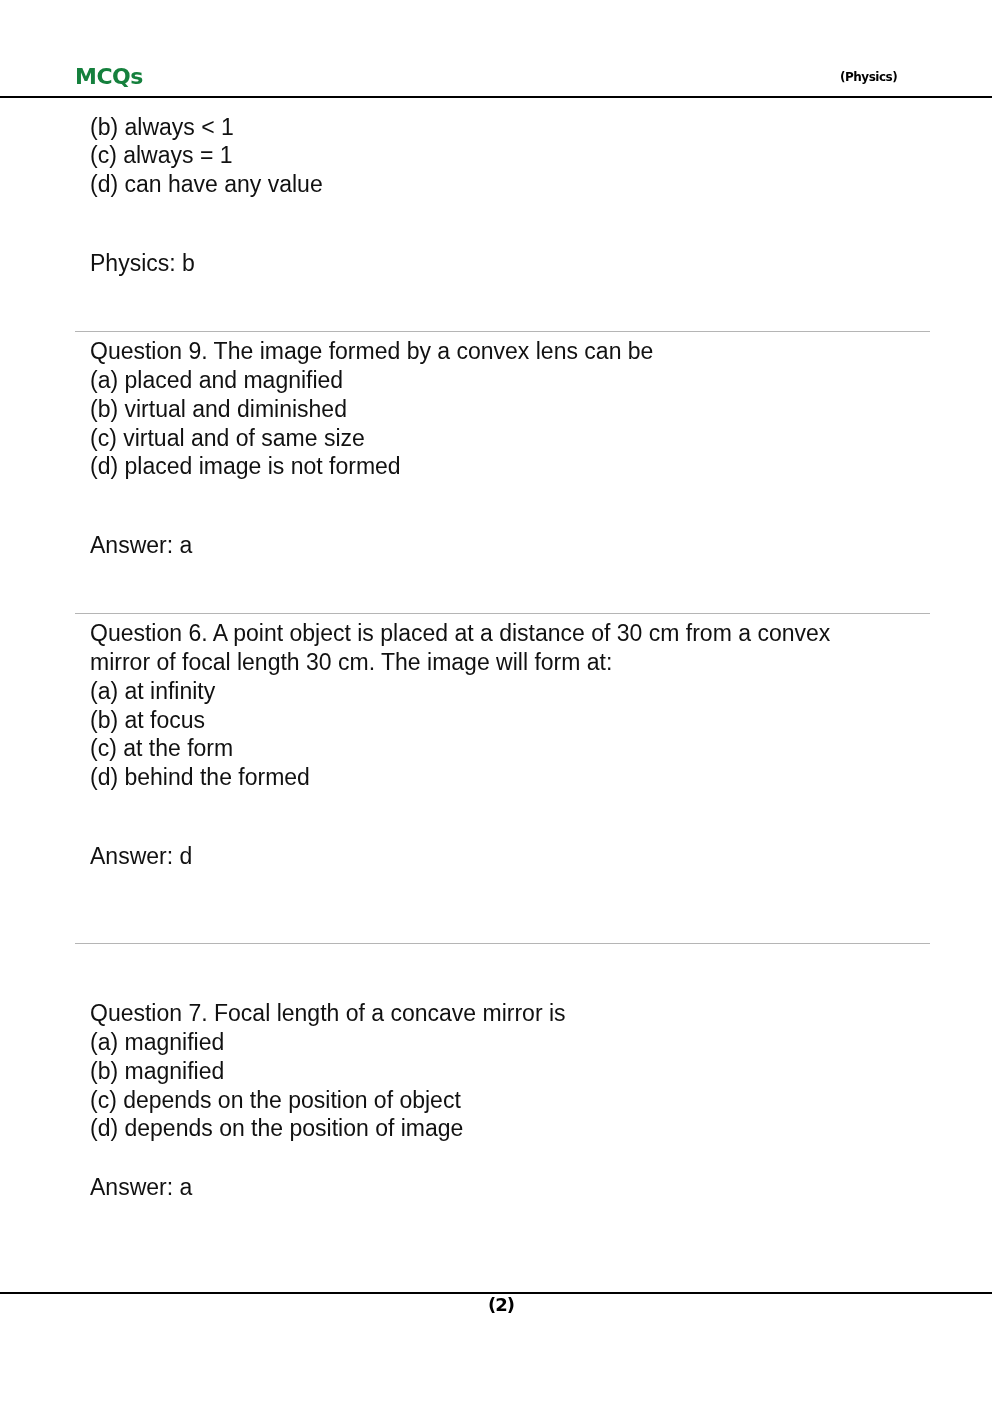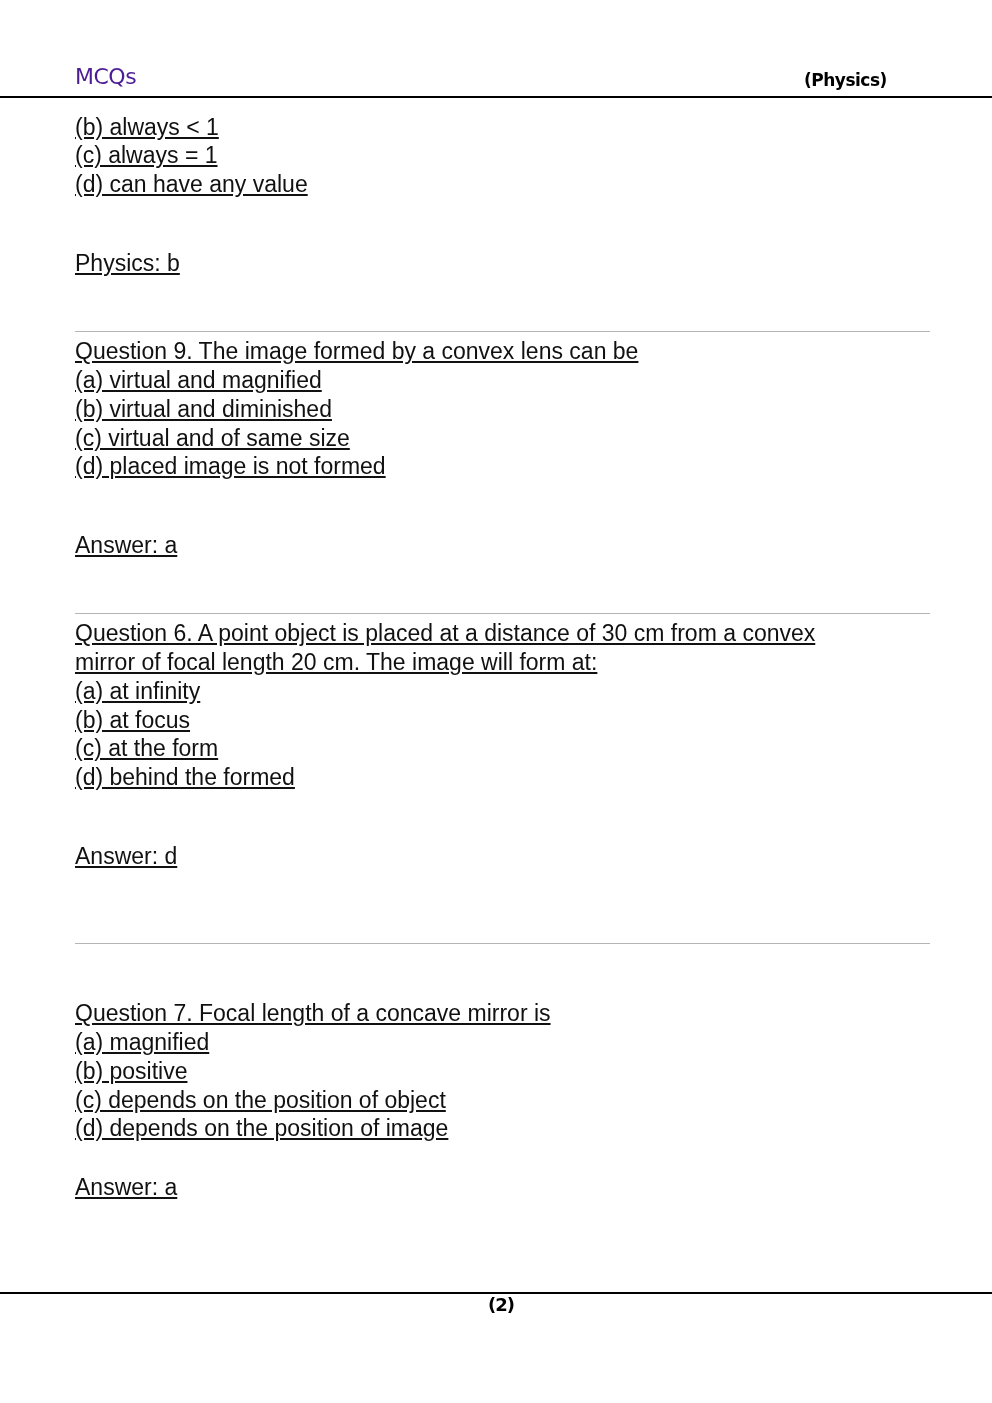--- a/index.html
+++ b/index.html
@@ -1,22 +1,22 @@
 <!DOCTYPE html>
 <html><head>
   <meta charset="utf-8">
   <style>
     html, body { margin: 0; padding: 0; background: #ffffff; }
     body { width: 992px; height: 1403px; position: relative; overflow: hidden; font-family: "Liberation Sans", sans-serif; color: #111; }
-    .header-title { position: absolute; left: 75px; top: 64px; font-family: "DejaVu Sans", sans-serif; font-weight: normal; font-size: 22px; letter-spacing: -0.5px; color: #4c1d95; }
-    .header-subject { position: absolute; left: 804px; top: 70px; font-family: "DejaVu Sans", sans-serif; font-weight: bold; font-size: 17px; letter-spacing: -0.5px; color: #000; }
+    .header-title { position: absolute; left: 75px; top: 64px; font-family: "DejaVu Sans", sans-serif; font-weight: bold; font-size: 22px; letter-spacing: -0.5px; color: #15803d; }
+    .header-subject { position: absolute; left: 840px; top: 70px; font-family: "DejaVu Sans", sans-serif; font-weight: bold; font-size: 12px; letter-spacing: -0.5px; color: #000; }
     .header-rule { position: absolute; left: 0; top: 96px; width: 992px; height: 2px; background: #000; }
     .footer-rule { position: absolute; left: 0; top: 1292px; width: 992px; height: 2px; background: #000; }
     .page-number { position: absolute; left: 488px; top: 1294px; font-family: "DejaVu Sans", sans-serif; font-weight: bold; font-size: 18px; letter-spacing: -1px; color: #000; }
-    .line { position: absolute; left: 75px; font-size: 23px; line-height: 29px; white-space: nowrap; color: #111; text-decoration: underline; }
+    .line { position: absolute; left: 90px; font-size: 23px; line-height: 29px; white-space: nowrap; color: #111; }
     .divider { position: absolute; left: 75px; width: 855px; height: 1px; background: #b5b5b5; }
   </style>
 </head>
 <body>
 
 <div>
   <div class="header-title">MCQs</div>
   <div class="header-subject">(Physics)</div>
   <div class="header-rule"></div>
 </div>
@@ -25,45 +25,45 @@
   <div class="line" style="top:113px">(b) always &lt; 1</div>
   <div class="line" style="top:141px">(c) always = 1</div>
   <div class="line" style="top:170px">(d) can have any value</div>
   <div class="line" style="top:249px">Physics: b</div>
 </div>
 
 <div class="divider" style="top:331px"></div>
 
 <div>
   <div class="line" style="top:337px">Question 9. The image formed by a convex lens can be</div>
-  <div class="line" style="top:366px">(a) virtual and magnified</div>
+  <div class="line" style="top:366px">(a) placed and magnified</div>
   <div class="line" style="top:395px">(b) virtual and diminished</div>
   <div class="line" style="top:424px">(c) virtual and of same size</div>
   <div class="line" style="top:452px">(d) placed image is not formed</div>
   <div class="line" style="top:531px">Answer: a</div>
 </div>
 
 <div class="divider" style="top:613px"></div>
 
 <div>
   <div class="line" style="top:619px">Question 6. A point object is placed at a distance of 30 cm from a convex</div>
-  <div class="line" style="top:648px">mirror of focal length 20 cm. The image will form at:</div>
+  <div class="line" style="top:648px">mirror of focal length 30 cm. The image will form at:</div>
   <div class="line" style="top:677px">(a) at infinity</div>
   <div class="line" style="top:706px">(b) at focus</div>
   <div class="line" style="top:734px">(c) at the form</div>
   <div class="line" style="top:763px">(d) behind the formed</div>
   <div class="line" style="top:842px">Answer: d</div>
 </div>
 
 <div class="divider" style="top:943px"></div>
 
 <div>
   <div class="line" style="top:999px">Question 7. Focal length of a concave mirror is</div>
   <div class="line" style="top:1028px">(a) magnified</div>
-  <div class="line" style="top:1057px">(b) positive</div>
+  <div class="line" style="top:1057px">(b) magnified</div>
   <div class="line" style="top:1086px">(c) depends on the position of object</div>
   <div class="line" style="top:1114px">(d) depends on the position of image</div>
   <div class="line" style="top:1173px">Answer: a</div>
 </div>
 
 <div>
   <div class="footer-rule"></div>
   <div class="page-number">(2)</div>
 </div>
 

